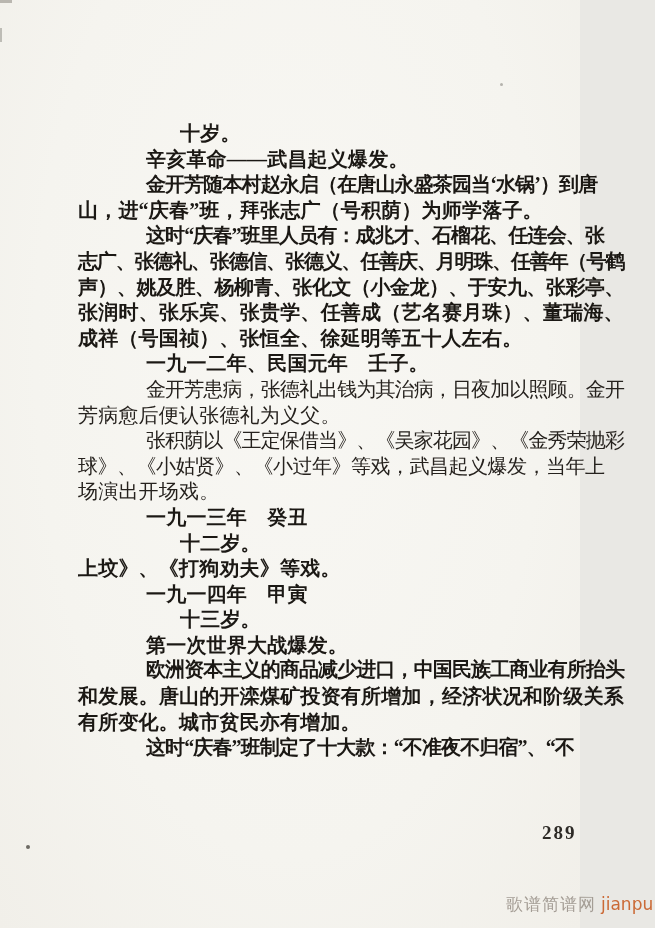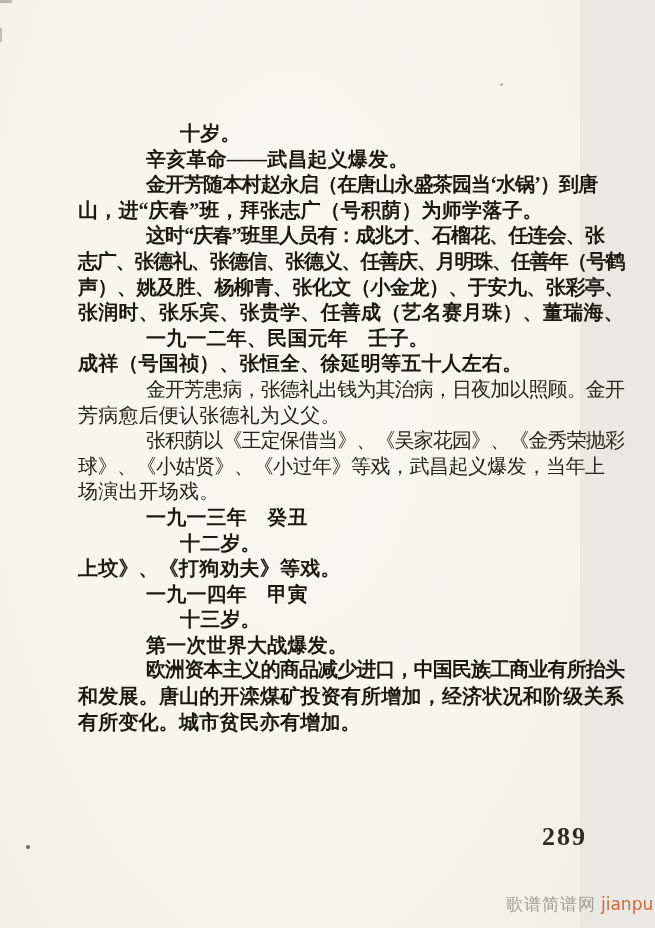--- a/index.html
+++ b/index.html
@@ -44,21 +44,21 @@
     letter-spacing: 0.2px;
   }
   .line.bold {
     font-weight: 700;
     color: #1b1814;
   }
   .page-number {
     position: absolute;
     left: 542px;
     top: 822px;
-    font-size: 26px;
+    font-size: 19px;
     font-weight: 700;
     letter-spacing: 2px;
     color: #2d2a26;
   }
   .watermark {
     position: absolute;
     left: 506px;
     top: 893px;
     font-family: "DejaVu Sans", "Liberation Sans", sans-serif;
     font-size: 17px;
@@ -79,36 +79,37 @@
 
   <div class="text-block">
       <div class="line bold" style="margin-left: 102px;">十岁。</div>
       <div class="line bold" style="margin-left: 68px;">辛亥革命——武昌起义爆发。</div>
       <div class="line bold" style="margin-left: 68px; letter-spacing: -0.88px;">金开芳随本村赵永启（在唐山永盛茶园当‘水锅’）到唐</div>
       <div class="line bold" style="margin-left: 0px;">山，进“庆春”班，拜张志广（号积荫）为师学落子。</div>
       <div class="line bold" style="margin-left: 68px; letter-spacing: -0.88px;">这时“庆春”班里人员有：成兆才、石榴花、任连会、张</div>
       <div class="line bold" style="margin-left: 0px; letter-spacing: -1.17px;">志广、张德礼、张德信、张德义、任善庆、月明珠、任善年（号鹤</div>
       <div class="line bold" style="margin-left: 0px; letter-spacing: -0.5px;">声）、姚及胜、杨柳青、张化文（小金龙）、于安九、张彩亭、</div>
       <div class="line bold" style="margin-left: 0px; letter-spacing: 0.22px;">张润时、张乐宾、张贵学、任善成（艺名赛月珠）、董瑞海、</div>
+      <div class="line bold" style="margin-left: 0px;">成祥（号国祯）、张恒全、徐延明等五十人左右。</div>
       <div class="line bold" style="margin-left: 68px;">一九一二年、民国元年　壬子。</div>
-      <div class="line bold" style="margin-left: 0px;">成祥（号国祯）、张恒全、徐延明等五十人左右。</div>
       <div class="line" style="margin-left: 68px; letter-spacing: -0.88px;">金开芳患病，张德礼出钱为其治病，日夜加以照顾。金开</div>
       <div class="line" style="margin-left: 0px;">芳病愈后便认张德礼为义父。</div>
       <div class="line" style="margin-left: 68px; letter-spacing: -0.88px;">张积荫以《王定保借当》、《吴家花园》、《金秀荣抛彩</div>
       <div class="line" style="margin-left: 0px; letter-spacing: -0.5px;">球》、《小姑贤》、《小过年》等戏，武昌起义爆发，当年上</div>
       <div class="line" style="margin-left: 0px;">场演出开场戏。</div>
       <div class="line bold" style="margin-left: 68px;">一九一三年　癸丑</div>
       <div class="line bold" style="margin-left: 102px;">十二岁。</div>
       <div class="line bold" style="margin-left: 0px;">上坟》、《打狗劝夫》等戏。</div>
       <div class="line bold" style="margin-left: 68px;">一九一四年　甲寅</div>
       <div class="line bold" style="margin-left: 102px;">十三岁。</div>
       <div class="line bold" style="margin-left: 68px;">第一次世界大战爆发。</div>
       <div class="line bold" style="margin-left: 68px; letter-spacing: -0.88px; font-family: Liberation Mono, monospace;">欧洲资本主义的商品减少进口，中国民族工商业有所抬头</div>
       <div class="line bold" style="margin-left: 0px; letter-spacing: 0.22px;">和发展。唐山的开滦煤矿投资有所增加，经济状况和阶级关系</div>
       <div class="line bold" style="margin-left: 0px;">有所变化。城市贫民亦有增加。</div>
+      <div class="line bold" style="margin-left: 68px; letter-spacing: -0.88px;">这时“庆春”班制定了十大款：“不准夜不归宿”、“不</div>
     </div>
 
   <div class="page-number">289</div>
 
   <div class="watermark">
     <span class="wm-name">歌谱简谱网</span><span class="wm-url">jianpu.cn</span>
   </div>
 
 </div>
 

